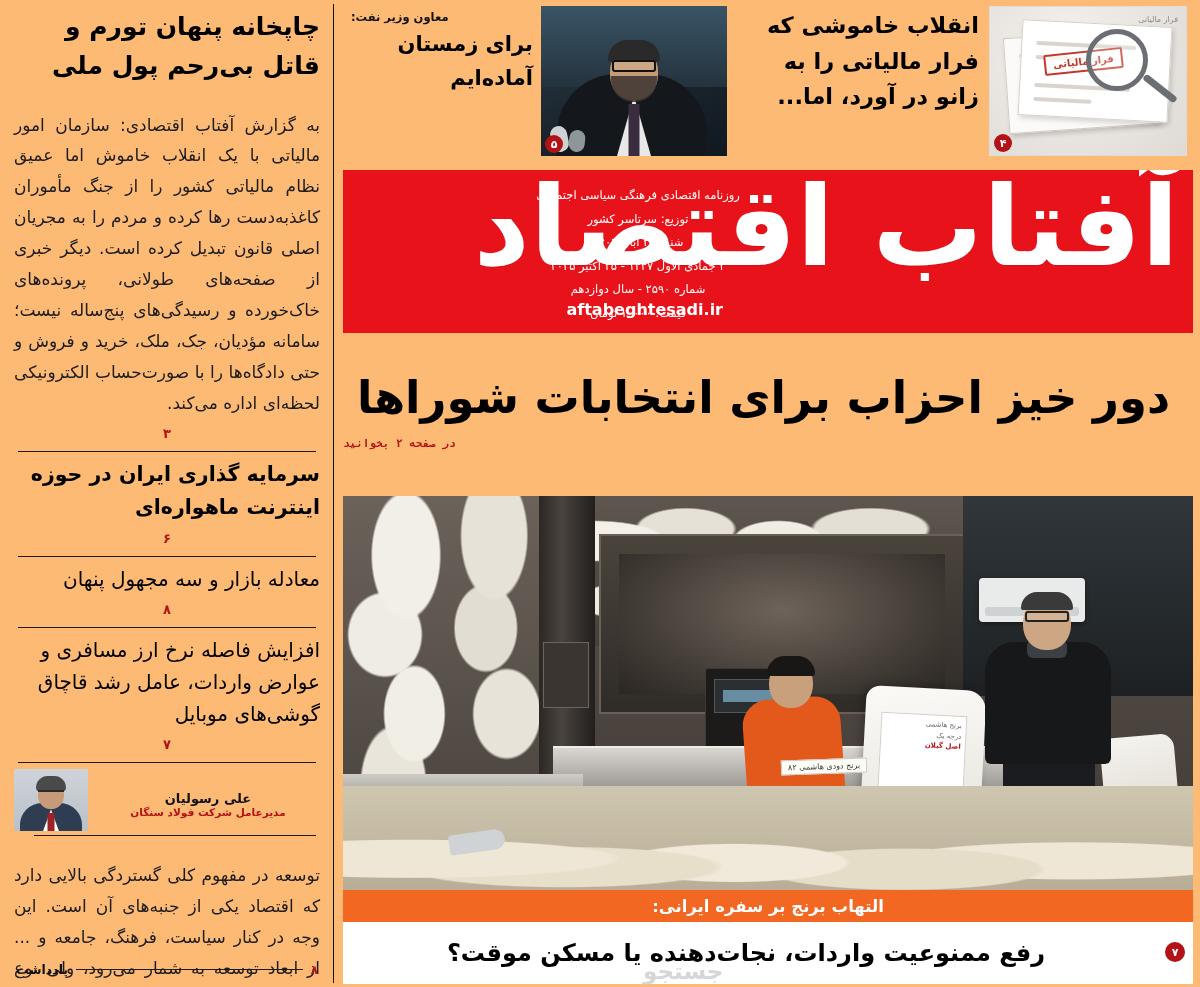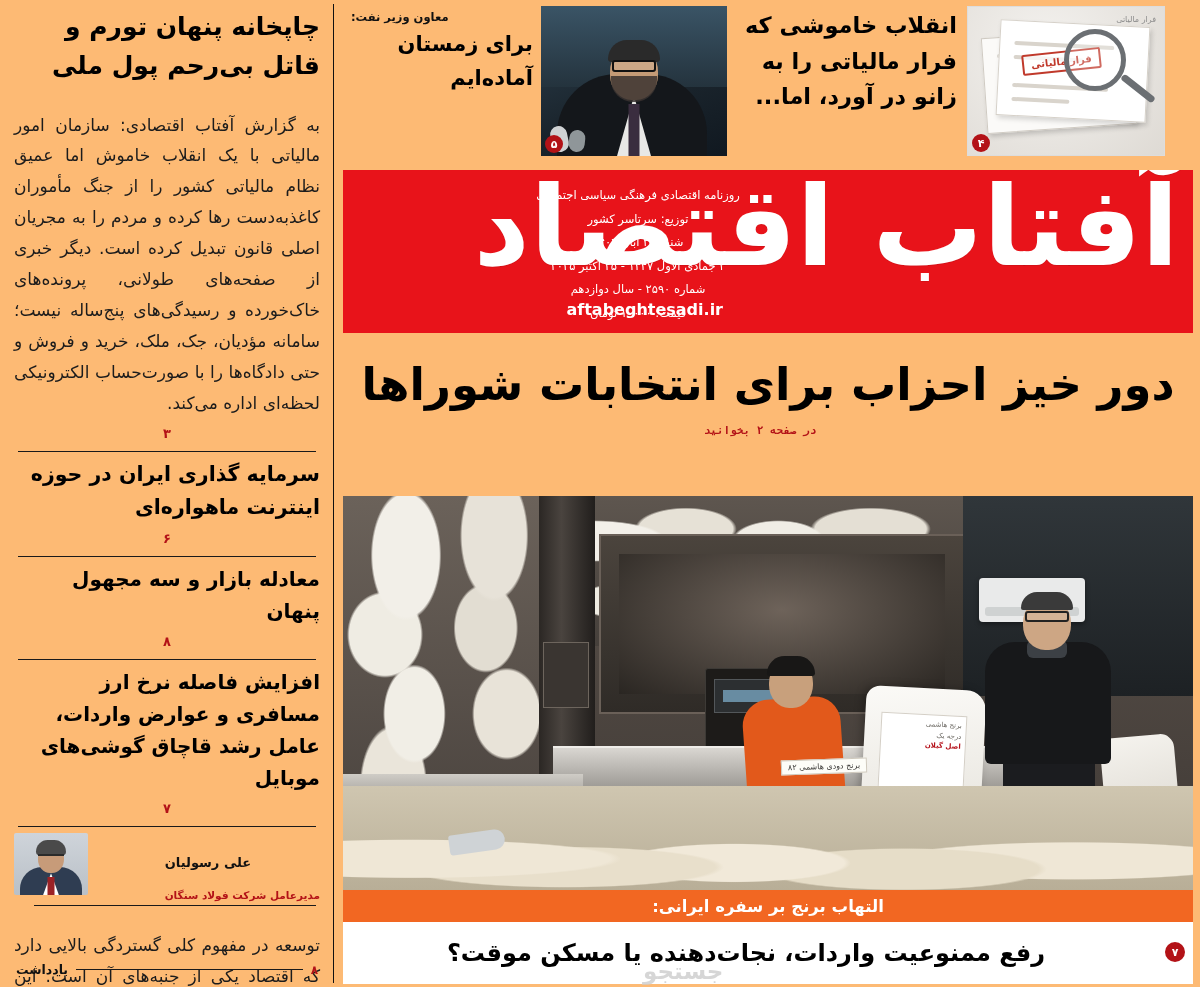--- a/index.html
+++ b/index.html
@@ -64,21 +64,21 @@
   }
   .headline-sm {
     font-size: 20.5px;
     font-weight: bold;
     line-height: 1.62;
     color: #000;
     margin: 4px 0 2px 0;
   }
   .headline-sm2 {
     font-size: 20px;
-    font-weight: bold;
+    font-weight: normal;
     line-height: 1.6;
     color: #000;
     margin: 4px 0 2px 0;
   }
 
   
   .columnist {
     display: flex;
     flex-direction: row-reverse;
     align-items: flex-start;
@@ -91,23 +91,22 @@
     padding-top: 22px;
   }
   .columnist-name {
     font-size: 13px;
     font-weight: bold;
     color: #111;
   }
   .columnist-role {
     font-size: 10.5px;
     color: #b31217;
-    margin-top: 19px;
-    font-weight: bold;
-    text-align: right;
+    margin-top: 0;
+    font-weight: bold;
   }
   .columnist-photo {
     width: 74px; height: 62px;
     position: relative;
     overflow: hidden;
     border-radius: 2px;
     background: linear-gradient(180deg,#cfd4da 0%, #b9c0c7 100%);
   }
   .cp-face {
     position: absolute;
@@ -320,21 +319,21 @@
     font-size: 11px;
     font-weight: bold;
     display: flex; align-items: center; justify-content: center;
   }
 
   
   .teaser2 { display: flex; flex-direction: row-reverse; }
   .t2-txt {
     direction: rtl; text-align: right;
     padding: 2px 10px 0 6px;
-    width: 240px;
+    width: 262px;
   }
   .t2-head {
     font-size: 22.5px;
     font-weight: bold;
     line-height: 1.58;
     color: #000;
   }
   .t2-photo {
     position: relative;
     width: 198px; height: 150px;
@@ -434,23 +433,23 @@
     right: 470px; bottom: 14px;
     font-size: 16px;
     font-weight: bold;
     color: #fff;
     direction: ltr;
   }
 
   
   #lead {
     position: absolute;
-    top: 345px; left: 343px;
+    top: 358px; left: 343px;
     width: 850px;
-    direction: rtl; text-align: center;
+    direction: rtl; text-align: left;
   }
   .lead-head {
     font-size: 45px;
     font-weight: bold;
     color: #000;
     line-height: 1.32;
     padding: 10px 14px 4px 14px;
     letter-spacing: -0.5px;
   }
   .lead-sub {

